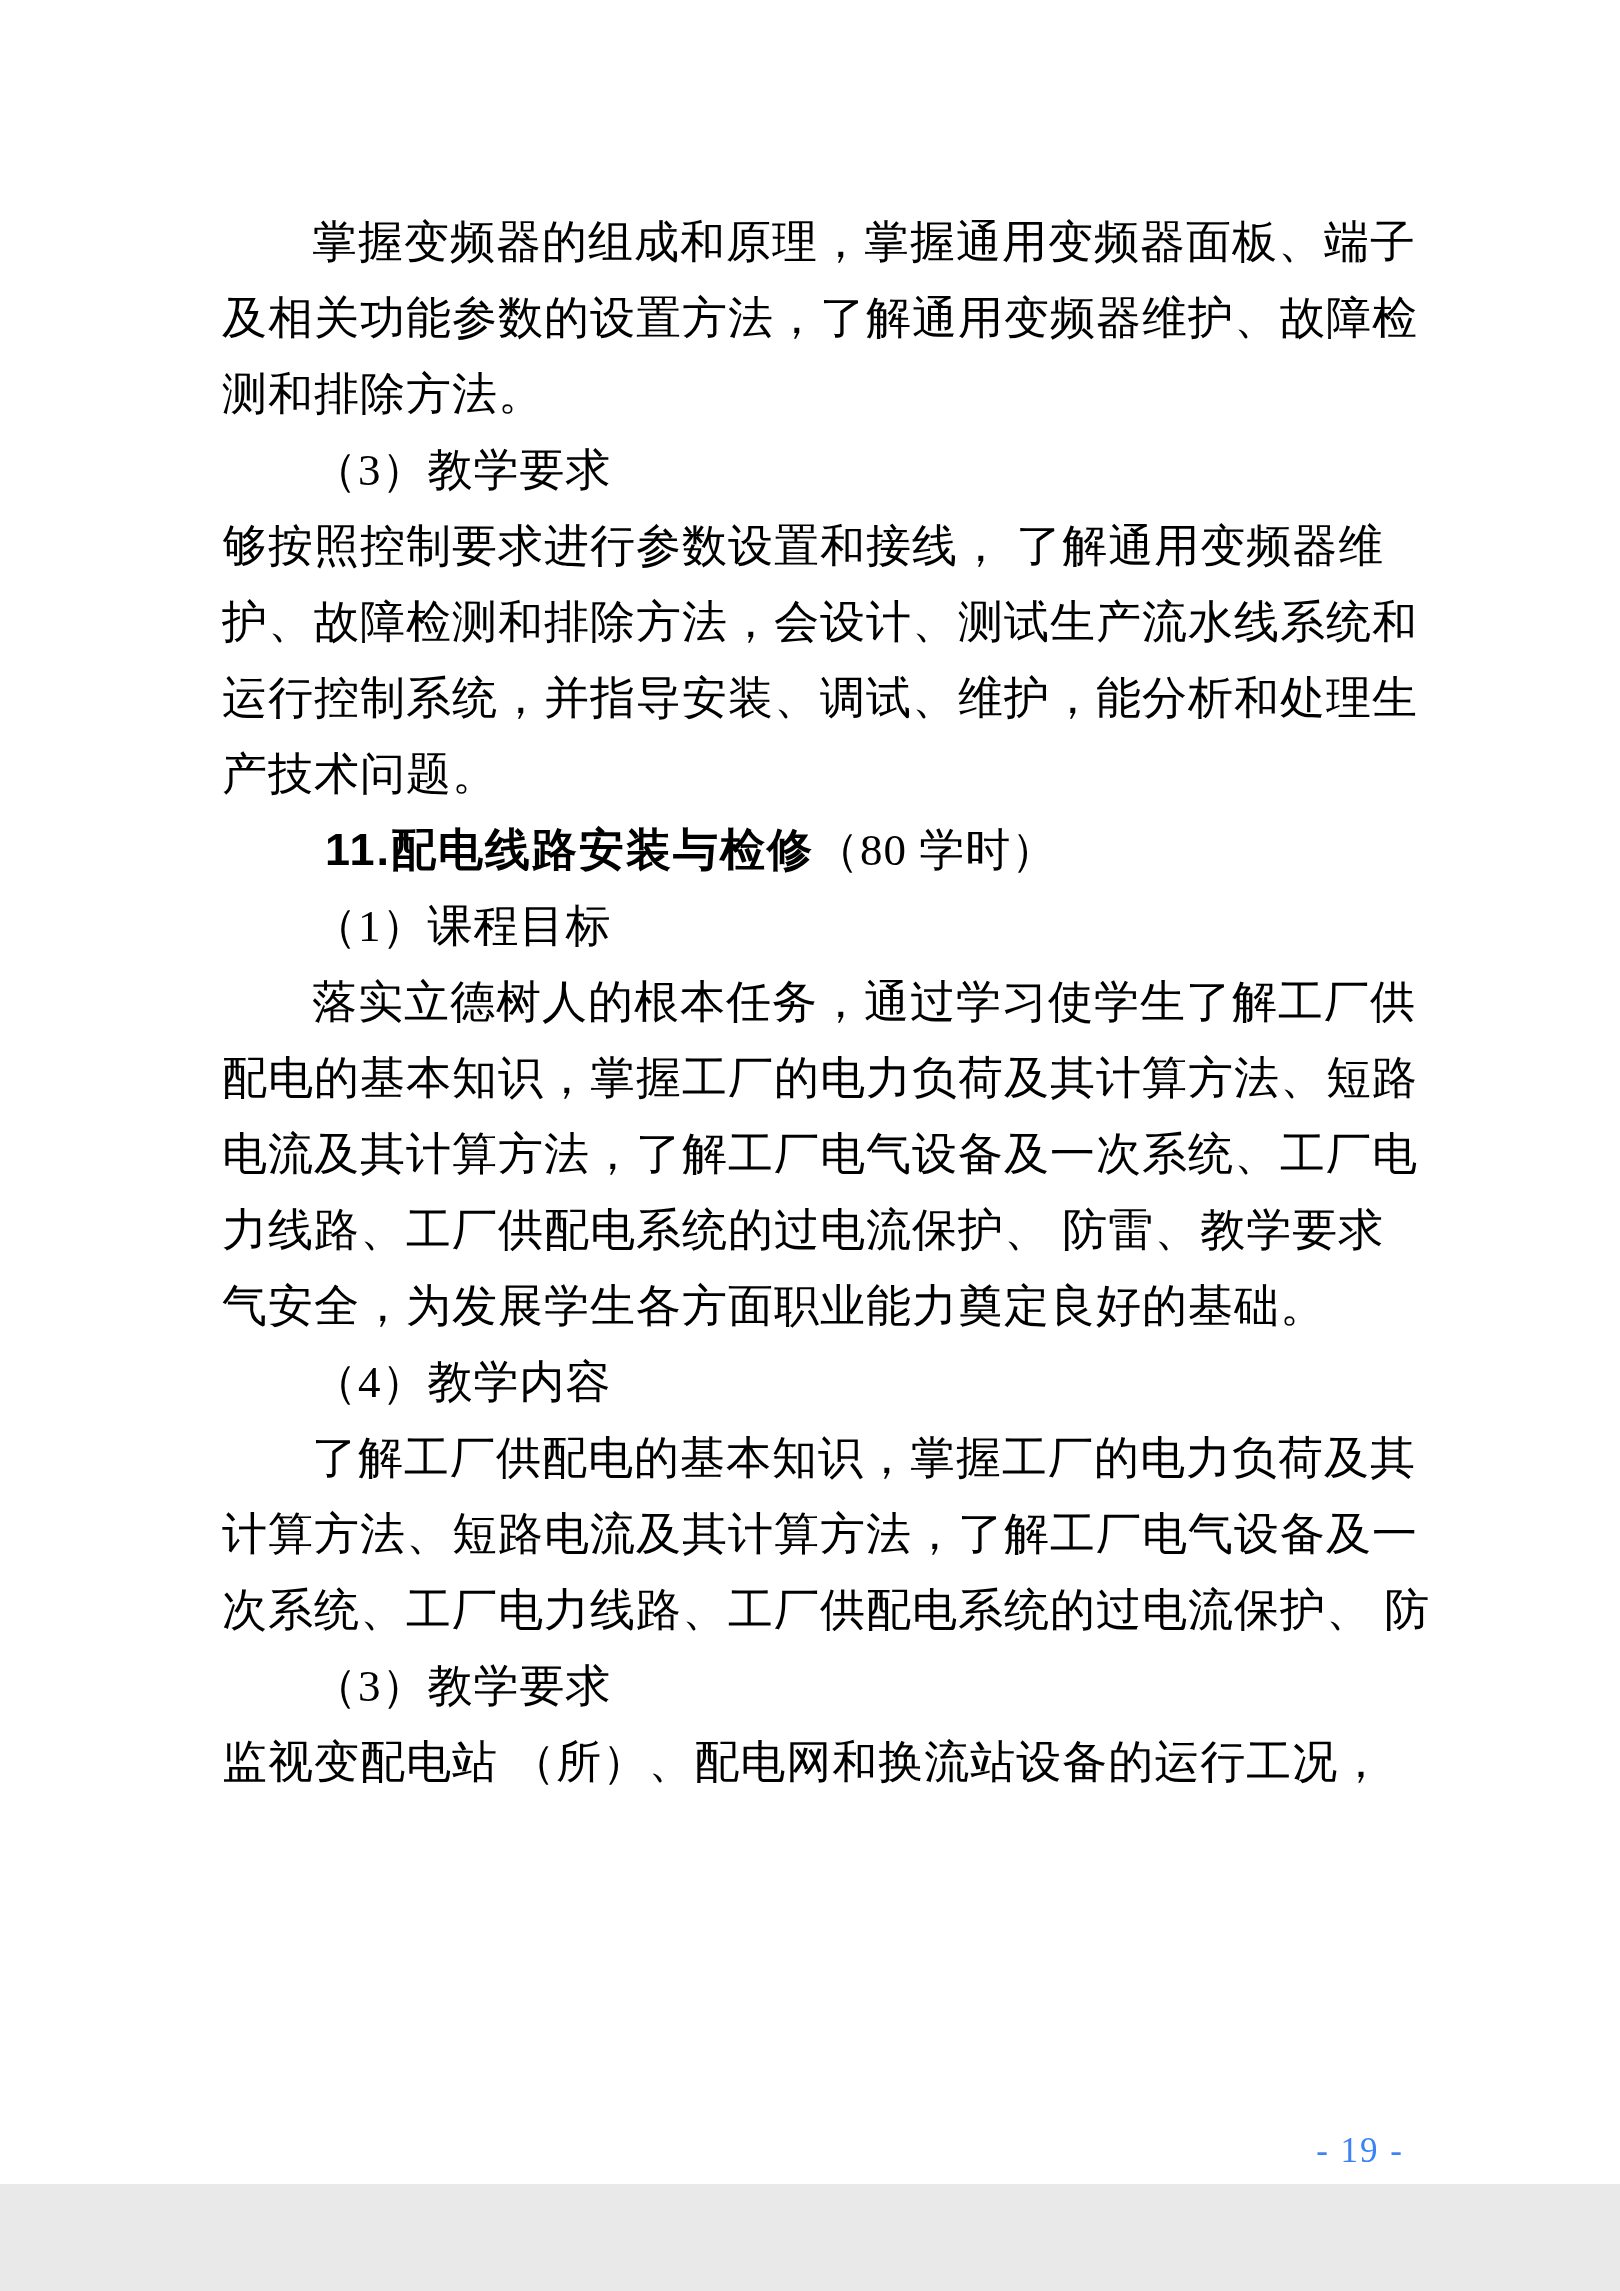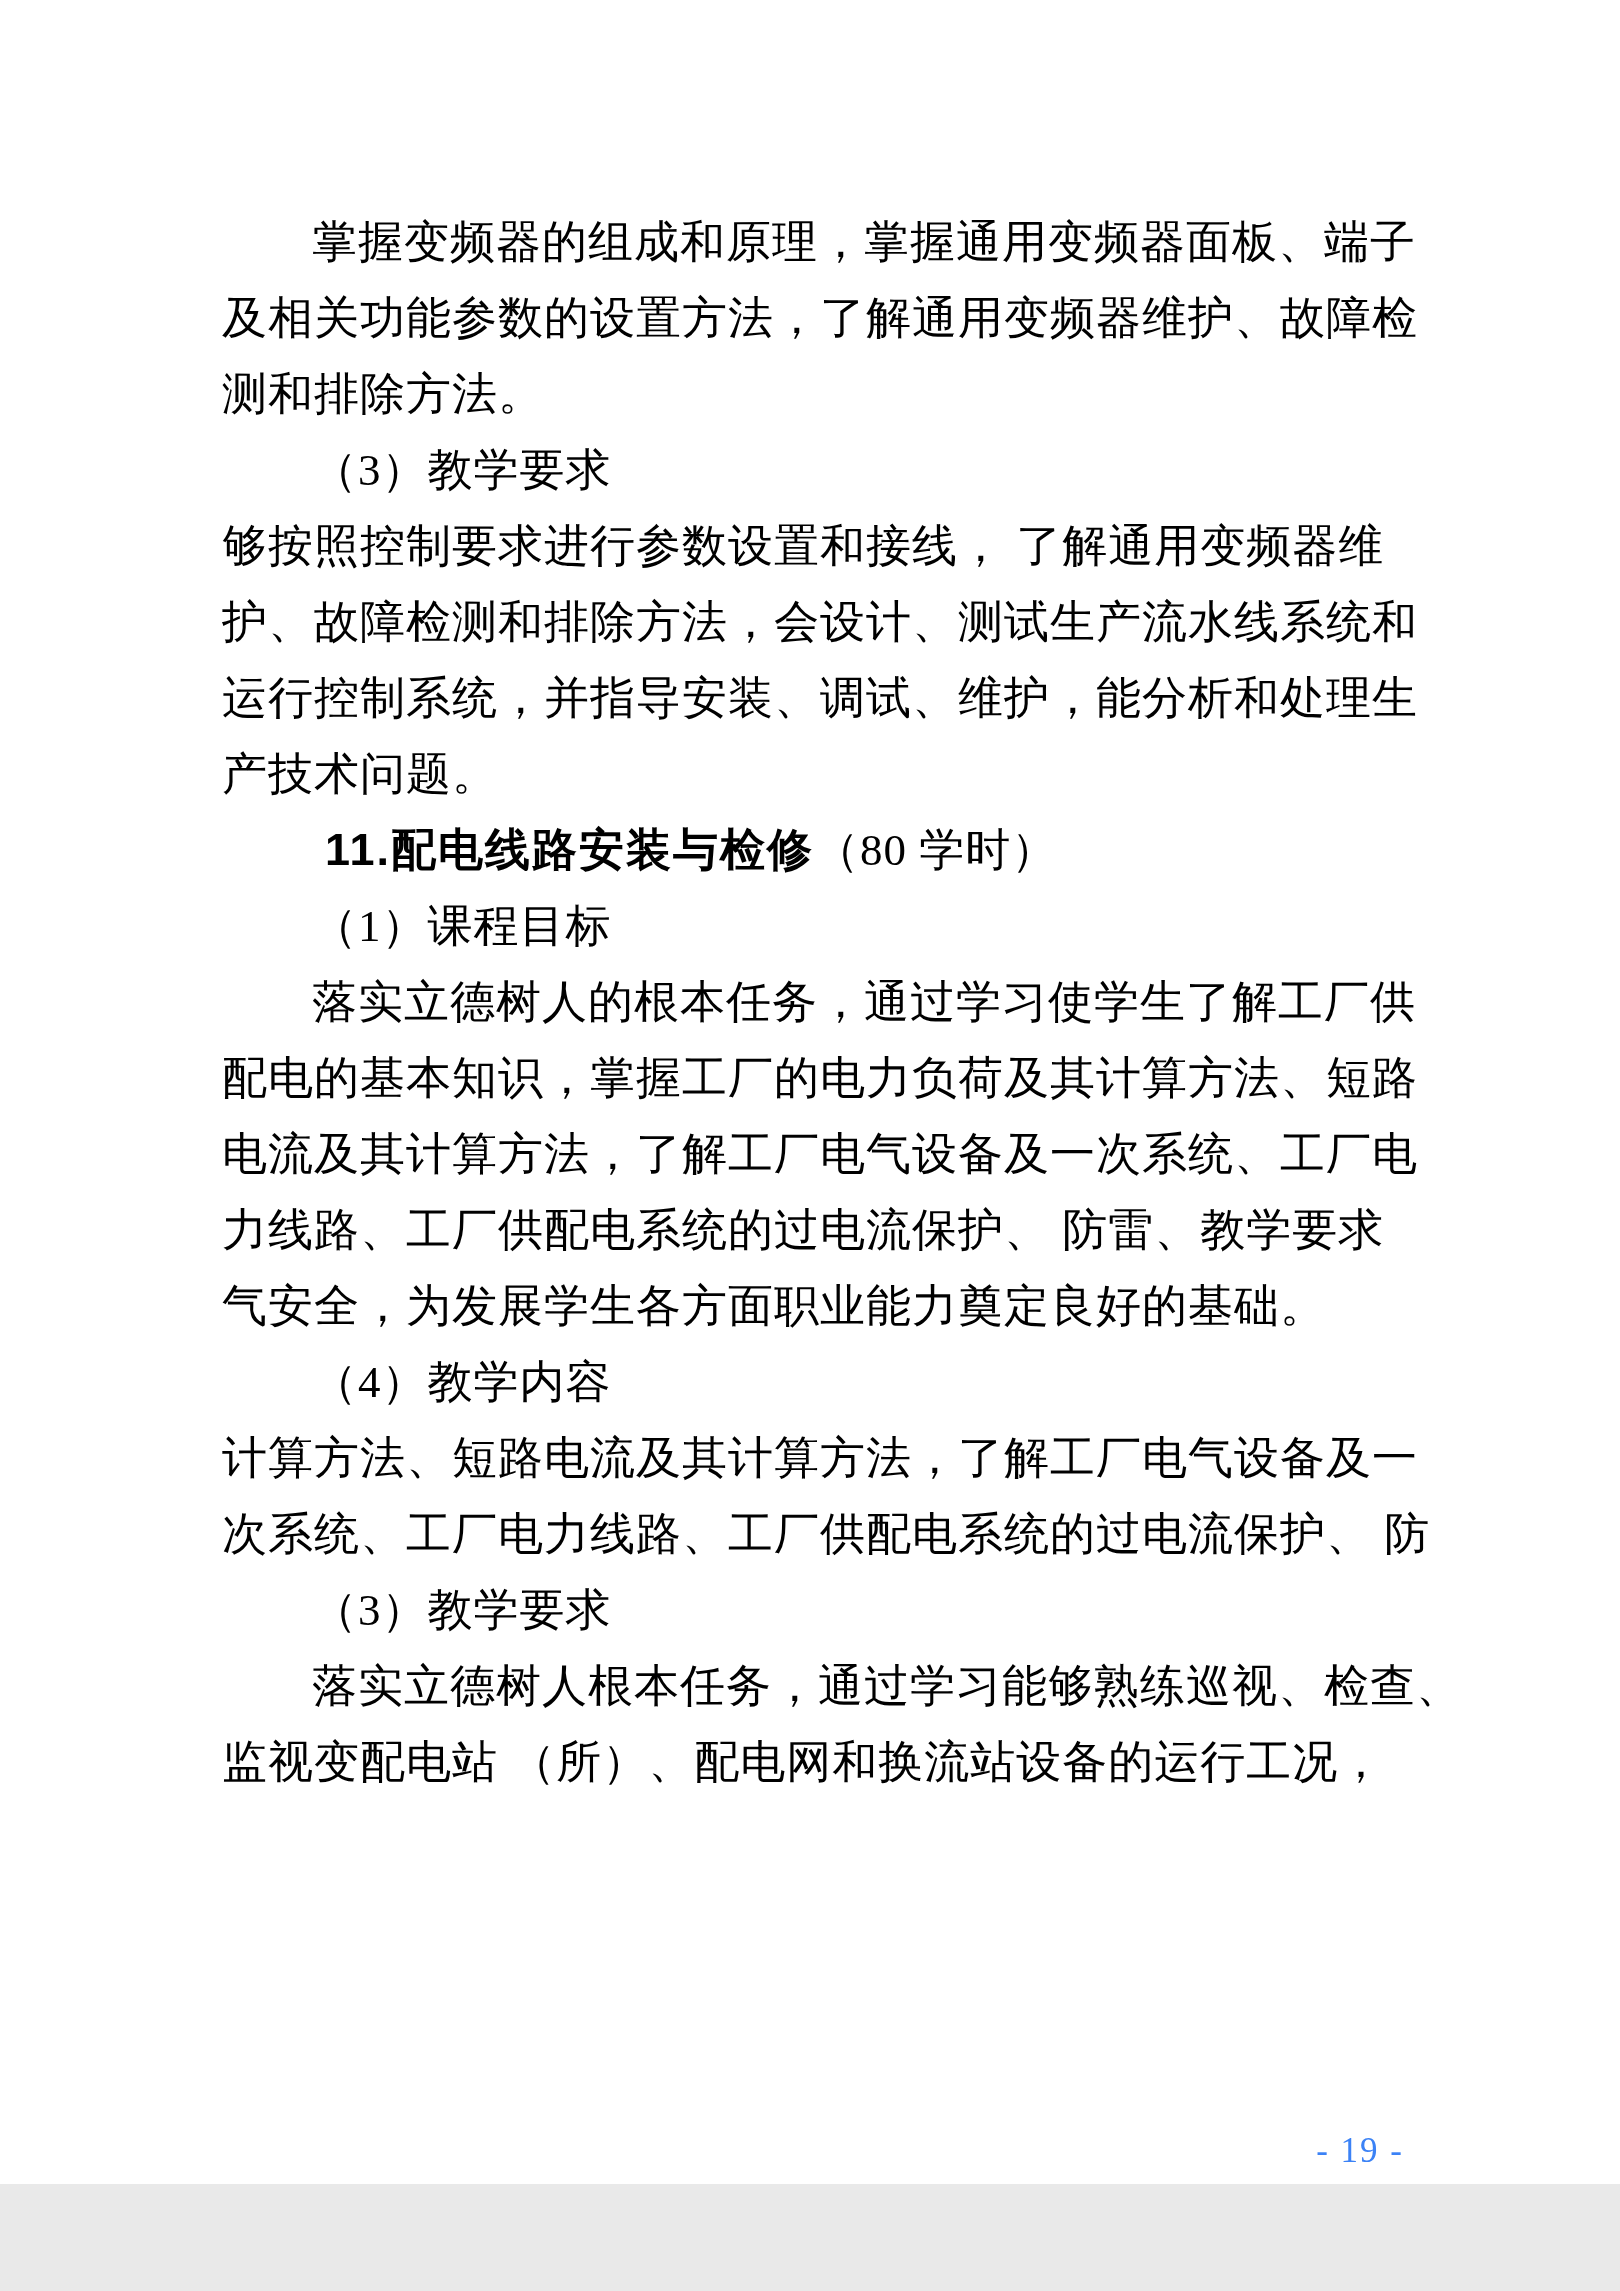--- a/index.html
+++ b/index.html
@@ -62,22 +62,22 @@
     <div class="line indent">
       <span class="heading-bold">11.配电线路安装与检修</span><span class="heading-tail">（80 学时）</span>
     </div>
     <div class="line indent">（1）课程目标</div>
     <div class="line indent">落实立德树人的根本任务，通过学习使学生了解工厂供</div>
     <div class="line">配电的基本知识，掌握工厂的电力负荷及其计算方法、短路</div>
     <div class="line">电流及其计算方法，了解工厂电气设备及一次系统、工厂电</div>
     <div class="line">力线路、工厂供配电系统的过电流保护、 防雷、教学要求</div>
     <div class="line">气安全，为发展学生各方面职业能力奠定良好的基础。</div>
     <div class="line indent">（4）教学内容</div>
+    <div class="line indent">了解工厂供配电的基本知识，掌握工厂的电力负荷及其</div>
     <div class="line">计算方法、短路电流及其计算方法，了解工厂电气设备及一</div>
     <div class="line">次系统、工厂电力线路、工厂供配电系统的过电流保护、 防</div>
     <div class="line indent">（3）教学要求</div>
-    <div class="line indent">落实立德树人根本任务，通过学习能够熟练巡视、检查、</div>
     <div class="line">监视变配电站 （所）、配电网和换流站设备的运行工况，</div>
   </div>
 
   <div class="footer">- 19 -</div>
 </div>
 
 
 </body></html>

